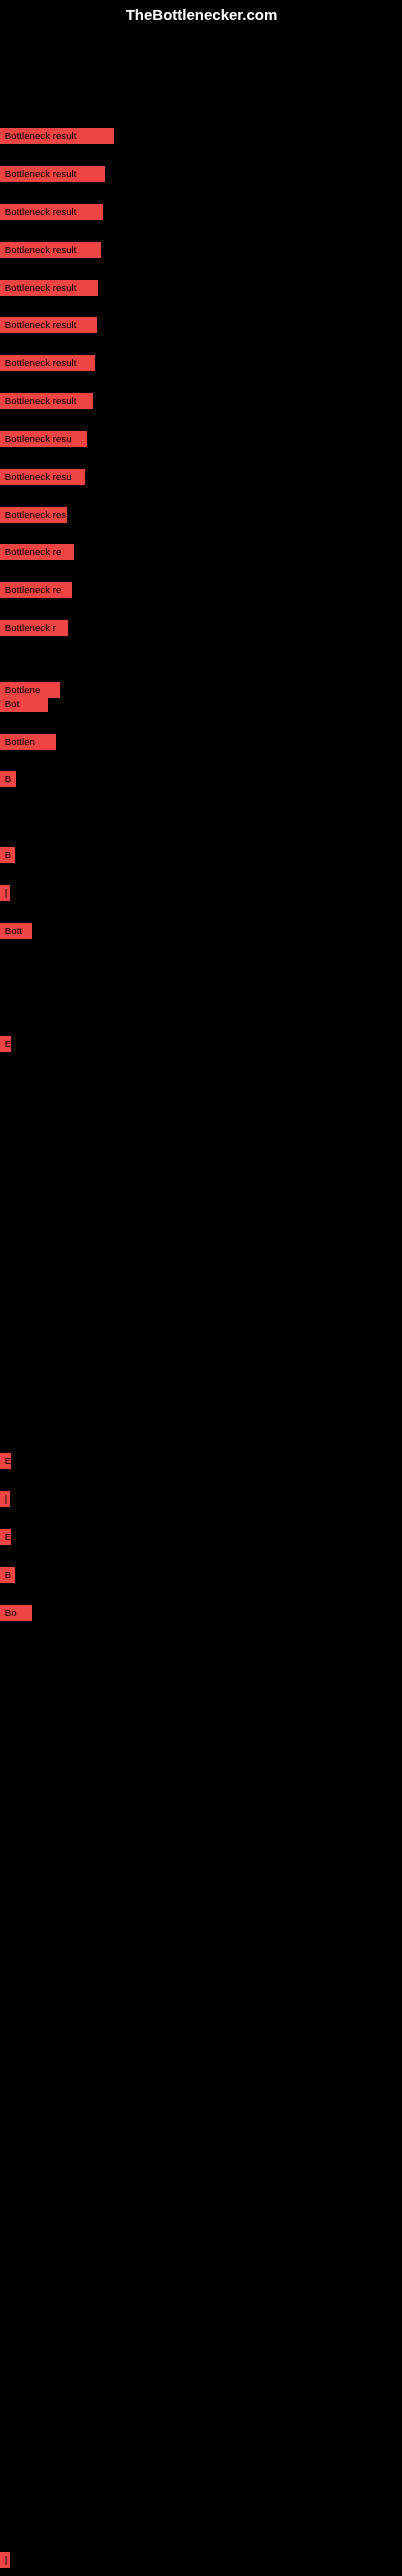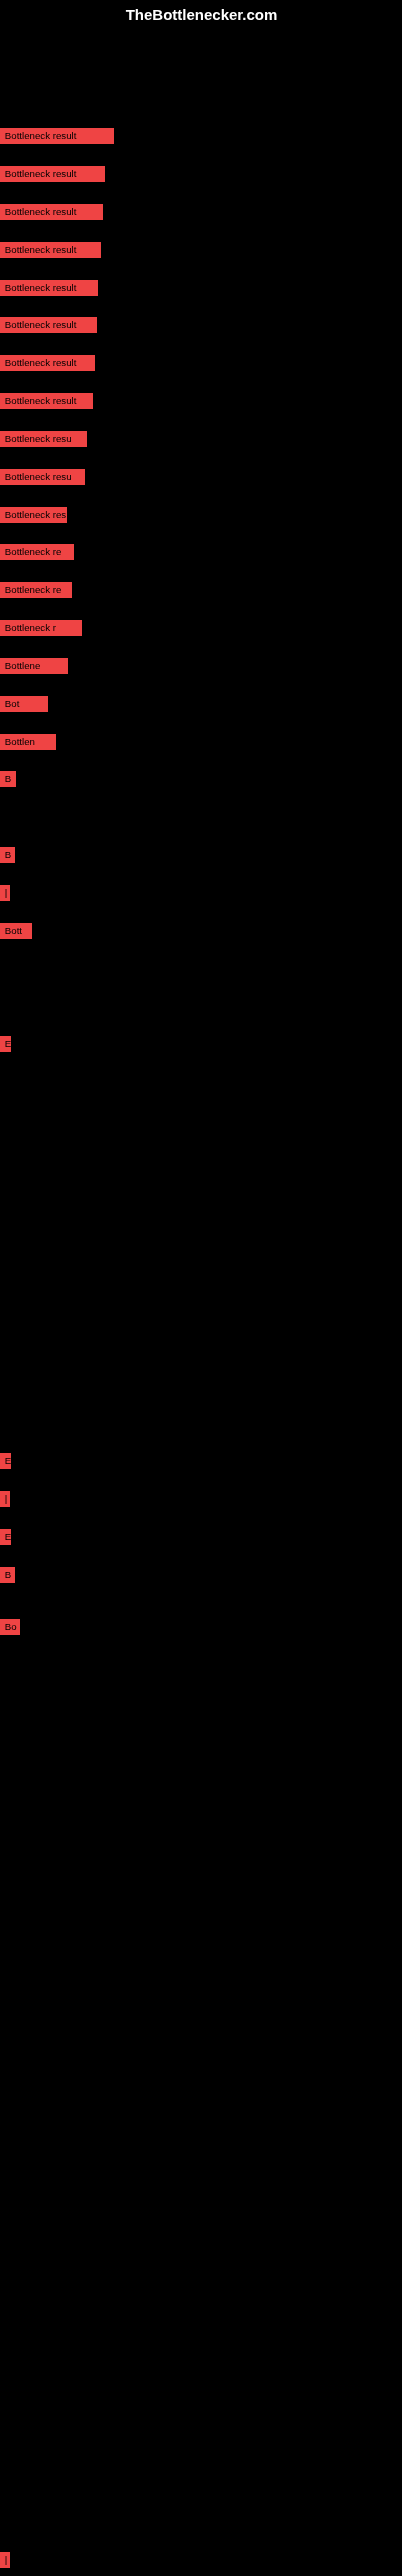--- a/index.html
+++ b/index.html
@@ -48,29 +48,29 @@
     <div style="position: absolute; top: 212px; left: 0px;"><span class="bottleneck-bar" style="width: 101px;">Bottleneck result</span></div>
     <div style="position: absolute; top: 250px; left: 0px;"><span class="bottleneck-bar" style="width: 98px;">Bottleneck result</span></div>
     <div style="position: absolute; top: 287px; left: 0px;"><span class="bottleneck-bar" style="width: 97px;">Bottleneck result</span></div>
     <div style="position: absolute; top: 325px; left: 0px;"><span class="bottleneck-bar" style="width: 95px;">Bottleneck result</span></div>
     <div style="position: absolute; top: 363px; left: 0px;"><span class="bottleneck-bar" style="width: 93px;">Bottleneck result</span></div>
     <div style="position: absolute; top: 401px; left: 0px;"><span class="bottleneck-bar" style="width: 87px;">Bottleneck resu</span></div>
     <div style="position: absolute; top: 439px; left: 0px;"><span class="bottleneck-bar" style="width: 85px;">Bottleneck resu</span></div>
     <div style="position: absolute; top: 477px; left: 0px;"><span class="bottleneck-bar" style="width: 67px;">Bottleneck res</span></div>
     <div style="position: absolute; top: 514px; left: 0px;"><span class="bottleneck-bar" style="width: 74px;">Bottleneck re</span></div>
     <div style="position: absolute; top: 552px; left: 0px;"><span class="bottleneck-bar" style="width: 72px;">Bottleneck re</span></div>
-    <div style="position: absolute; top: 590px; left: 0px;"><span class="bottleneck-bar" style="width: 82px;">Bottleneck r</span></div>
-    <div style="position: absolute; top: 628px; left: 0px;"><span class="bottleneck-bar" style="width: 68px;">Bottlene</span></div>
+    <div style="position: absolute; top: 590px; left: 0px;"><span class="bottleneck-bar" style="width: 68px;">Bottleneck r</span></div>
+    <div style="position: absolute; top: 628px; left: 0px;"><span class="bottleneck-bar" style="width: 60px; margin-top: 24px;">Bottlene</span></div>
     <div style="position: absolute; top: 666px; left: 0px;"><span class="bottleneck-bar" style="width: 48px;">Bot</span></div>
     <div style="position: absolute; top: 704px; left: 0px;"><span class="bottleneck-bar" style="width: 56px;">Bottlen</span></div>
     <div style="position: absolute; top: 741px; left: 0px;"><span class="bottleneck-bar" style="width: 16px;">B</span></div>
     <div style="position: absolute; top: 817px; left: 0px;"><span class="bottleneck-bar" style="width: 14.5px;">B</span></div>
     <div style="position: absolute; top: 855px; left: 0px;"><span class="bottleneck-bar" style="width: 6.4px;">|</span></div>
     <div style="position: absolute; top: 893px; left: 0px;"><span class="bottleneck-bar" style="width: 32px;">Bott</span></div>
     <div style="position: absolute; top: 1006px; left: 0px;"><span class="bottleneck-bar" style="width: 11.3px;">E</span></div>
     <div style="position: absolute; top: 1423px; left: 0px;"><span class="bottleneck-bar" style="width: 11.3px;">E</span></div>
     <div style="position: absolute; top: 1461px; left: 0px;"><span class="bottleneck-bar" style="width: 6.4px;">|</span></div>
     <div style="position: absolute; top: 1499px; left: 0px;"><span class="bottleneck-bar" style="width: 11.3px;">E</span></div>
     <div style="position: absolute; top: 1537px; left: 0px;"><span class="bottleneck-bar" style="width: 14.5px;">B</span></div>
-    <div style="position: absolute; top: 1575px; left: 0px;"><span class="bottleneck-bar" style="width: 20px; margin-top: 14px;">Bo</span></div>
+    <div style="position: absolute; top: 1575px; left: 0px;"><span class="bottleneck-bar" style="width: 32px;">Bo</span></div>
     <div style="position: absolute; top: 2522px; left: 0px;"><span class="bottleneck-bar" style="width: 6.4px;">|</span></div>
   </div>
 
 
 </body></html>

